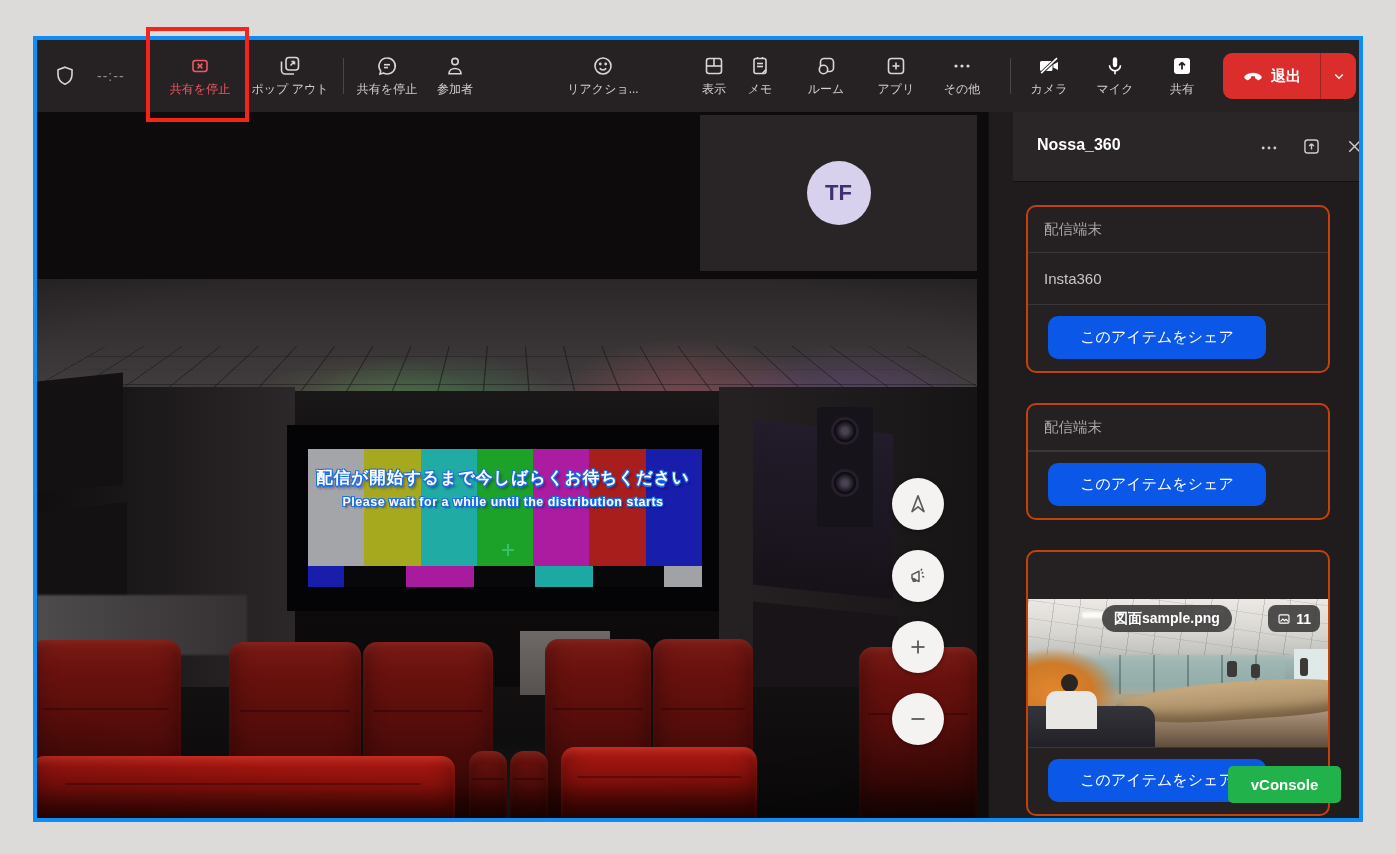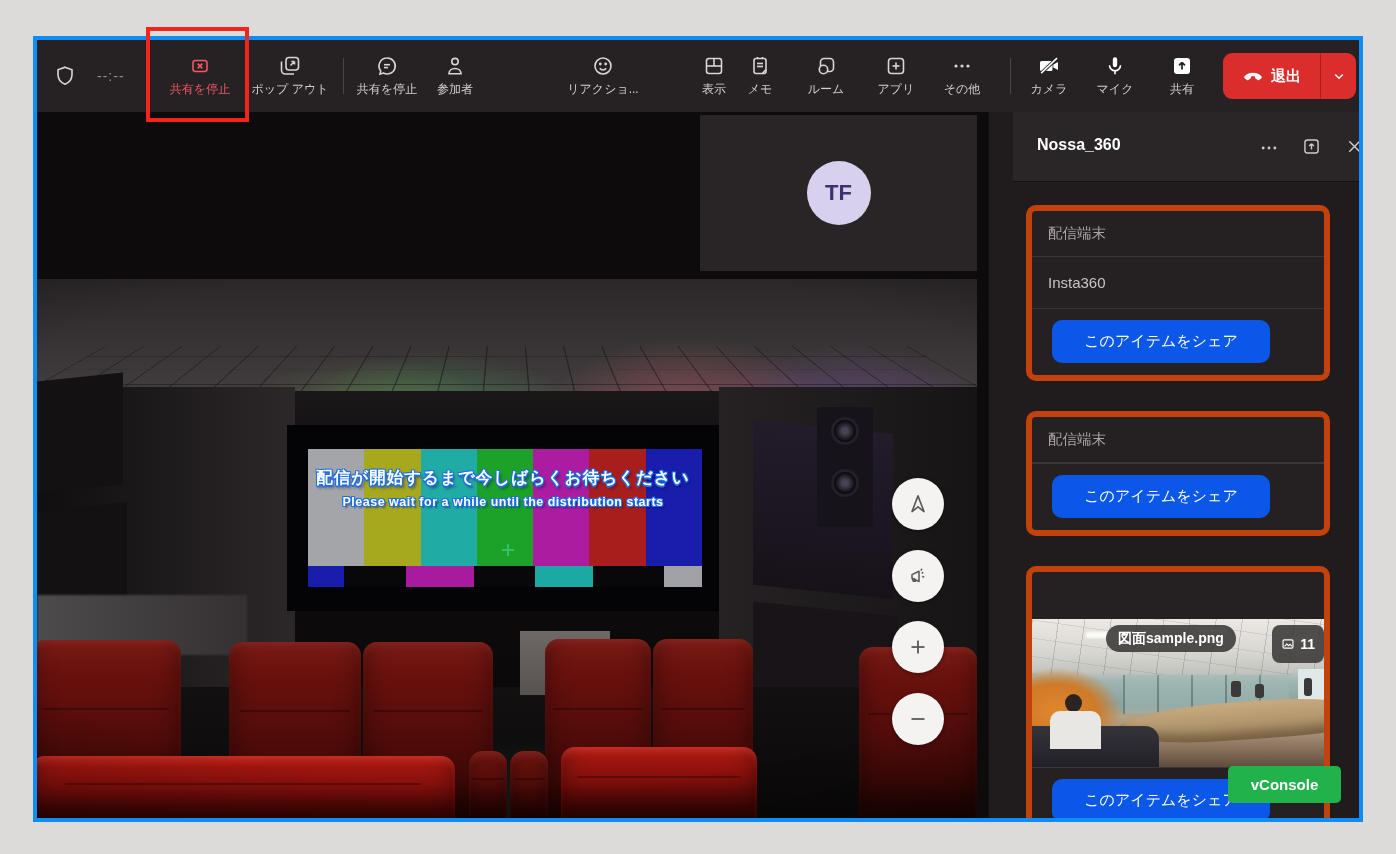--- a/index.html
+++ b/index.html
@@ -104,21 +104,21 @@
 
   
   .sidebar { position:absolute; left:951px; top:72px; width:371px; height:706px; background:#201c1d;
     border-left:1px solid #131011; }
   .sb-header { position:absolute; left:0; top:0; width:100%; height:70px; background:#2a2627;
     border-bottom:1px solid #141112;margin-left:24px; }
   .sb-title { position:absolute; left:24px; top:24px; font-size:16px; font-weight:700; color:#fff; }
   .sb-hicon { position:absolute; top:26px; color:#cfcccd; cursor:pointer; }
   .sb-content { position:absolute; left:0; top:71px; width:100%; height:635px; overflow:hidden;
     padding-top:22px; }
-  .card { margin-left:37px; width:304px; border:6px solid #c2410c; border-radius:10px;
+  .card { margin-left:37px; width:304px; border:2px solid #c2410c; border-radius:10px;
     background:#252122; overflow:hidden; }
   .card + .card { margin-top:30px; }
   .card-label { padding:13px 16px; font-size:14.5px; color:#a9a5a6; }
   .card-sep { height:1px; background:#3b3738; }
   .card-value { padding:17px 16px; font-size:15px; color:#c8c5c6; }
   .card-btnrow { padding:11px 20px 12px; display:flex; justify-content:flex-start; }
   .blue-btn { width:218px; height:43px; background:#0b57e8; color:#fff; border:none;
     border-radius:10px; font-size:15px; font-weight:500; cursor:pointer;
     font-family:"Liberation Sans","DejaVu Sans",sans-serif; }
   
@@ -140,21 +140,21 @@
   .thumb-desk { position:absolute; left:-4%; bottom:-6%; width:46%; height:34%;
     background:linear-gradient(180deg,#35343a,#1d1c22); border-radius:8px 14px 0 0; }
   .thumb-head { position:absolute; left:11%; top:51%; width:17px; height:18px; border-radius:50%;
     background:#2c2420; }
   .thumb-body { position:absolute; left:6%; top:62%; width:17%; height:26%; border-radius:10px 10px 0 0;
     background:#e9e7e3; }
   .thumb-fig { position:absolute; background:#3c3a38; border-radius:3px; }
   .thumb-pill { position:absolute; left:74px; top:6px; height:27px; padding:0 12px; border-radius:14px;
     background:rgba(58,56,56,.88); color:#fff; font-size:14px; font-weight:700; display:flex;
     align-items:center; white-space:nowrap; }
-  .thumb-badge { position:absolute; right:10px; top:6px; height:38px; padding:0 9px; border-radius:8px;
+  .thumb-badge { position:absolute; right:10px; top:6px; height:27px; padding:0 9px; border-radius:8px;
     background:rgba(58,56,56,.88); color:#fff; font-size:14px; font-weight:700; display:flex;
     align-items:center; gap:5px; }
 
   
   .annotation-box { position:absolute; left:146px; top:27px; width:103px; height:95px;
     border:4px solid #f5241a; z-index:40; pointer-events:none; }
   .vconsole-btn { position:absolute; left:1228px; top:766px; width:113px; height:37px;
     background:#22b24b; color:#fff; border:none; border-radius:5px; font-size:15px; font-weight:600;
     z-index:45; cursor:pointer; font-family:"Liberation Sans","DejaVu Sans",sans-serif; }
 

